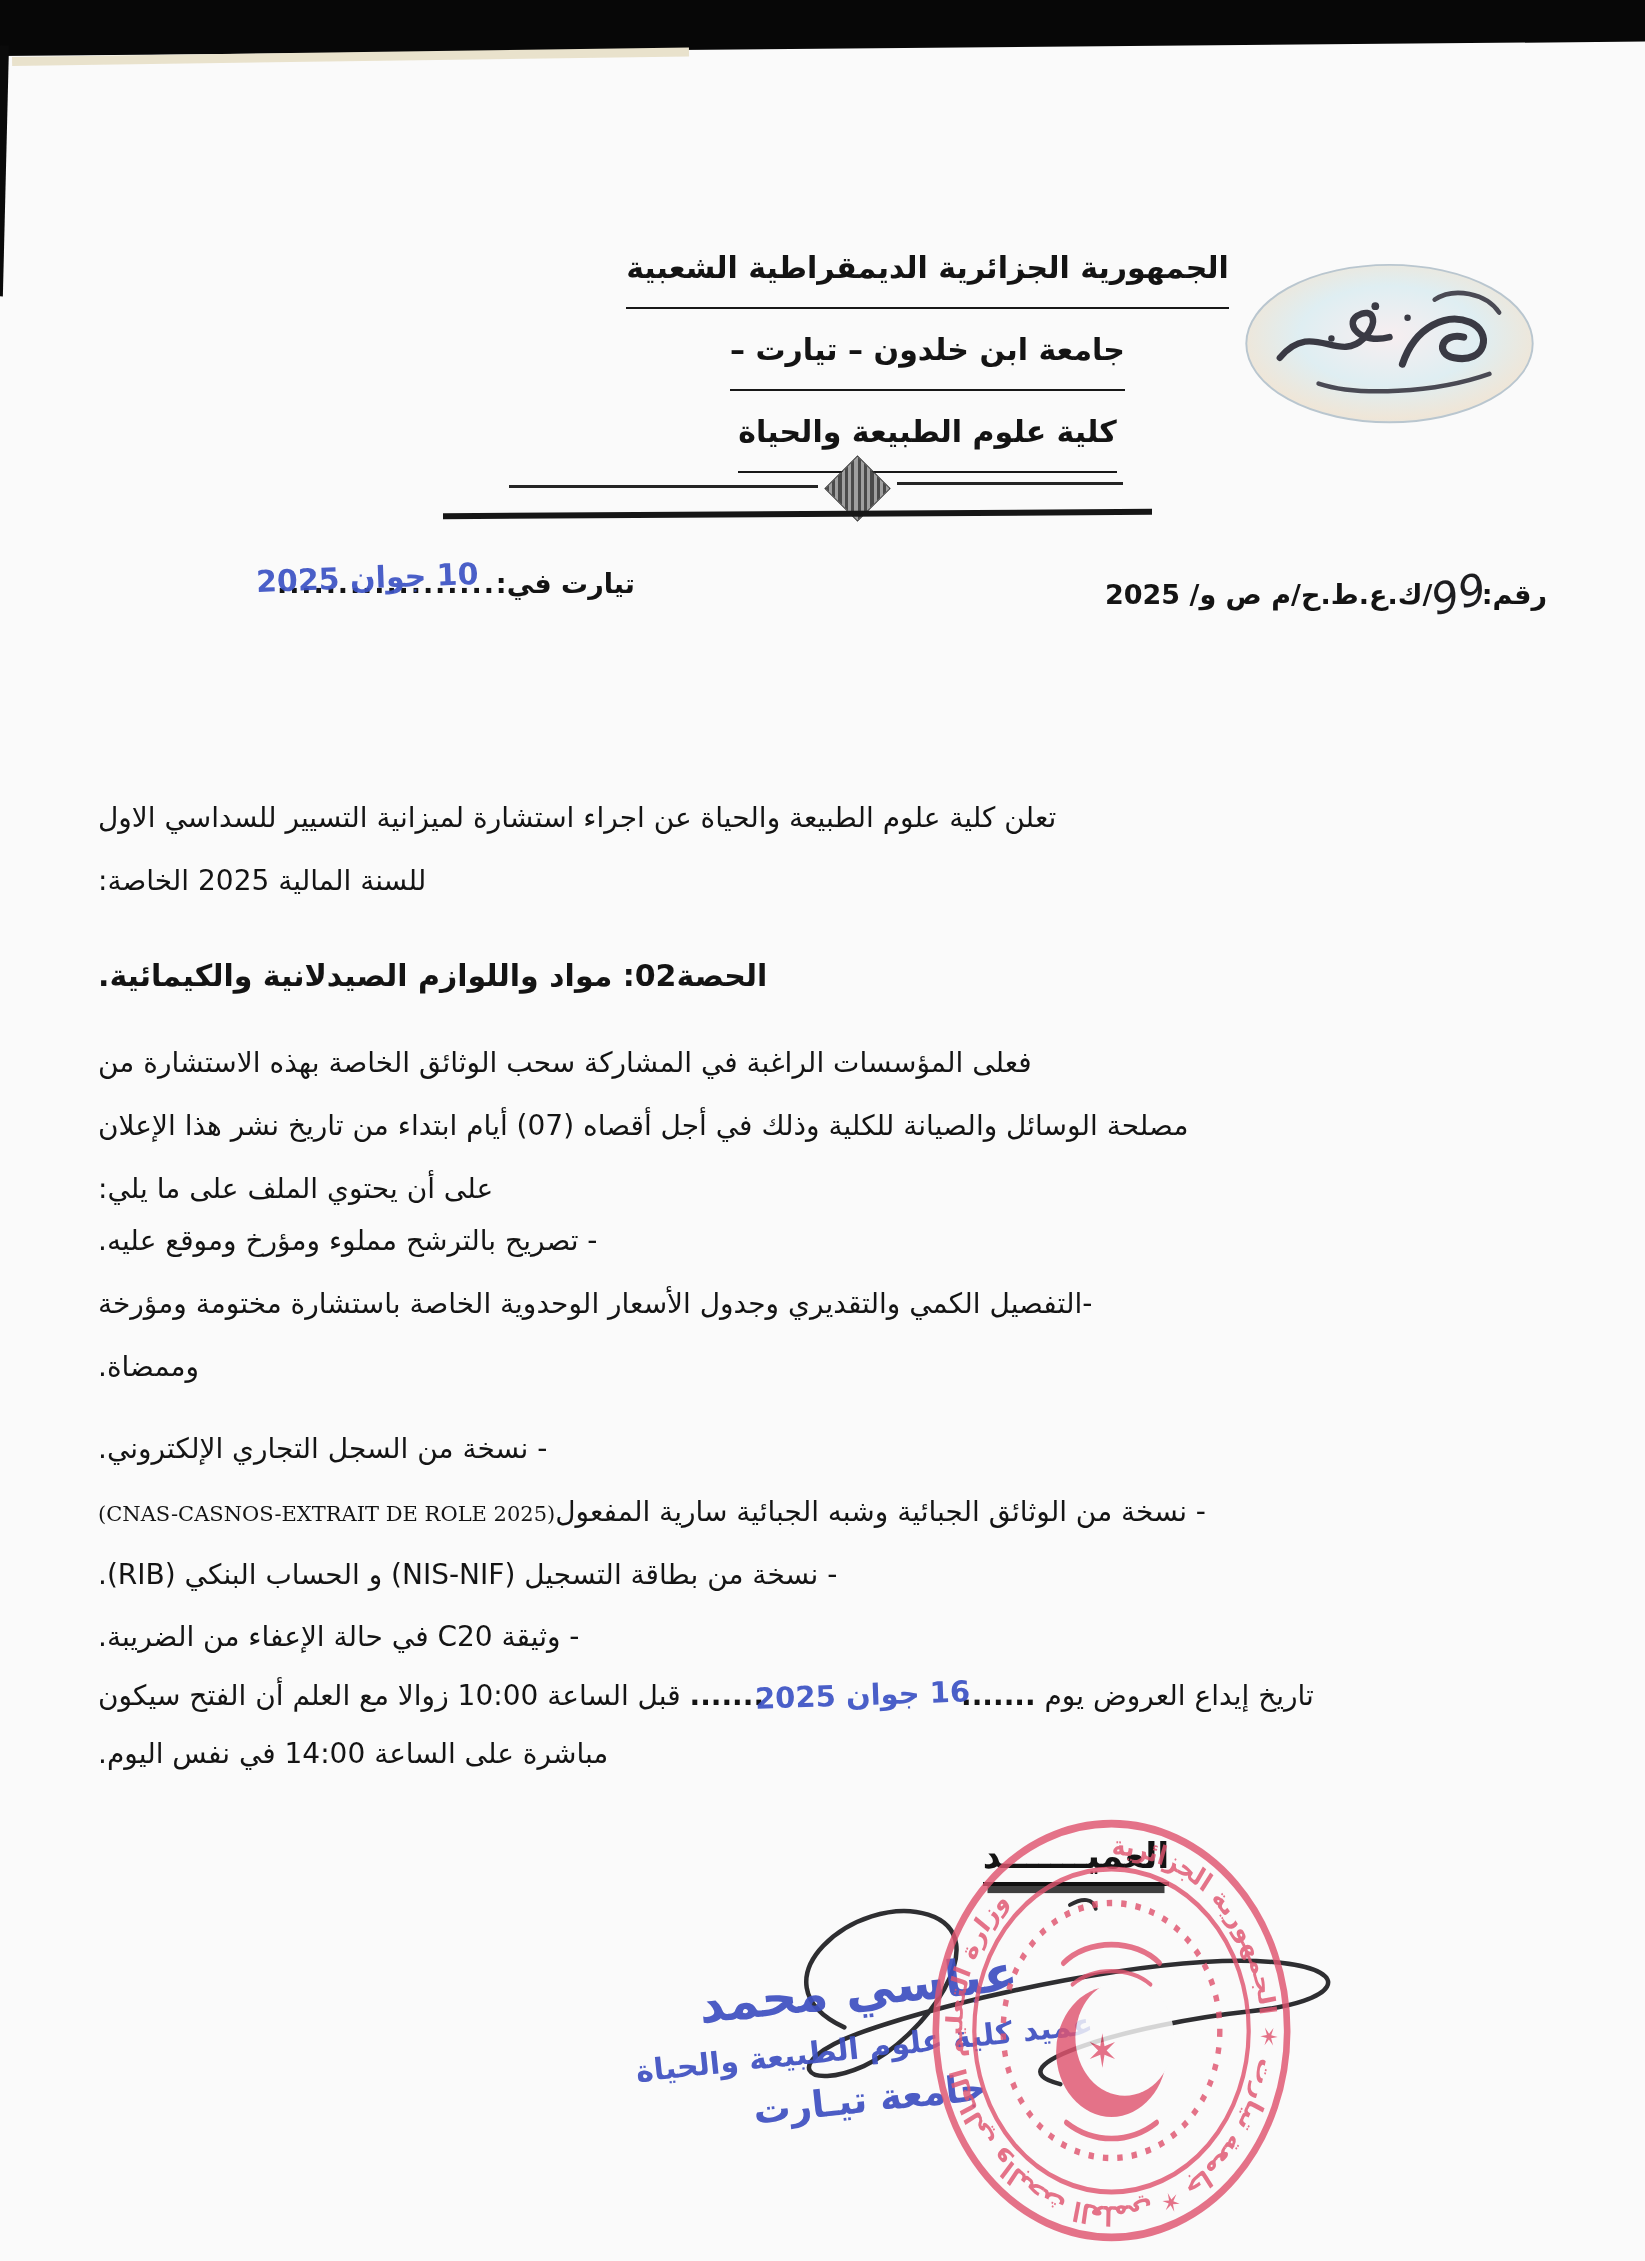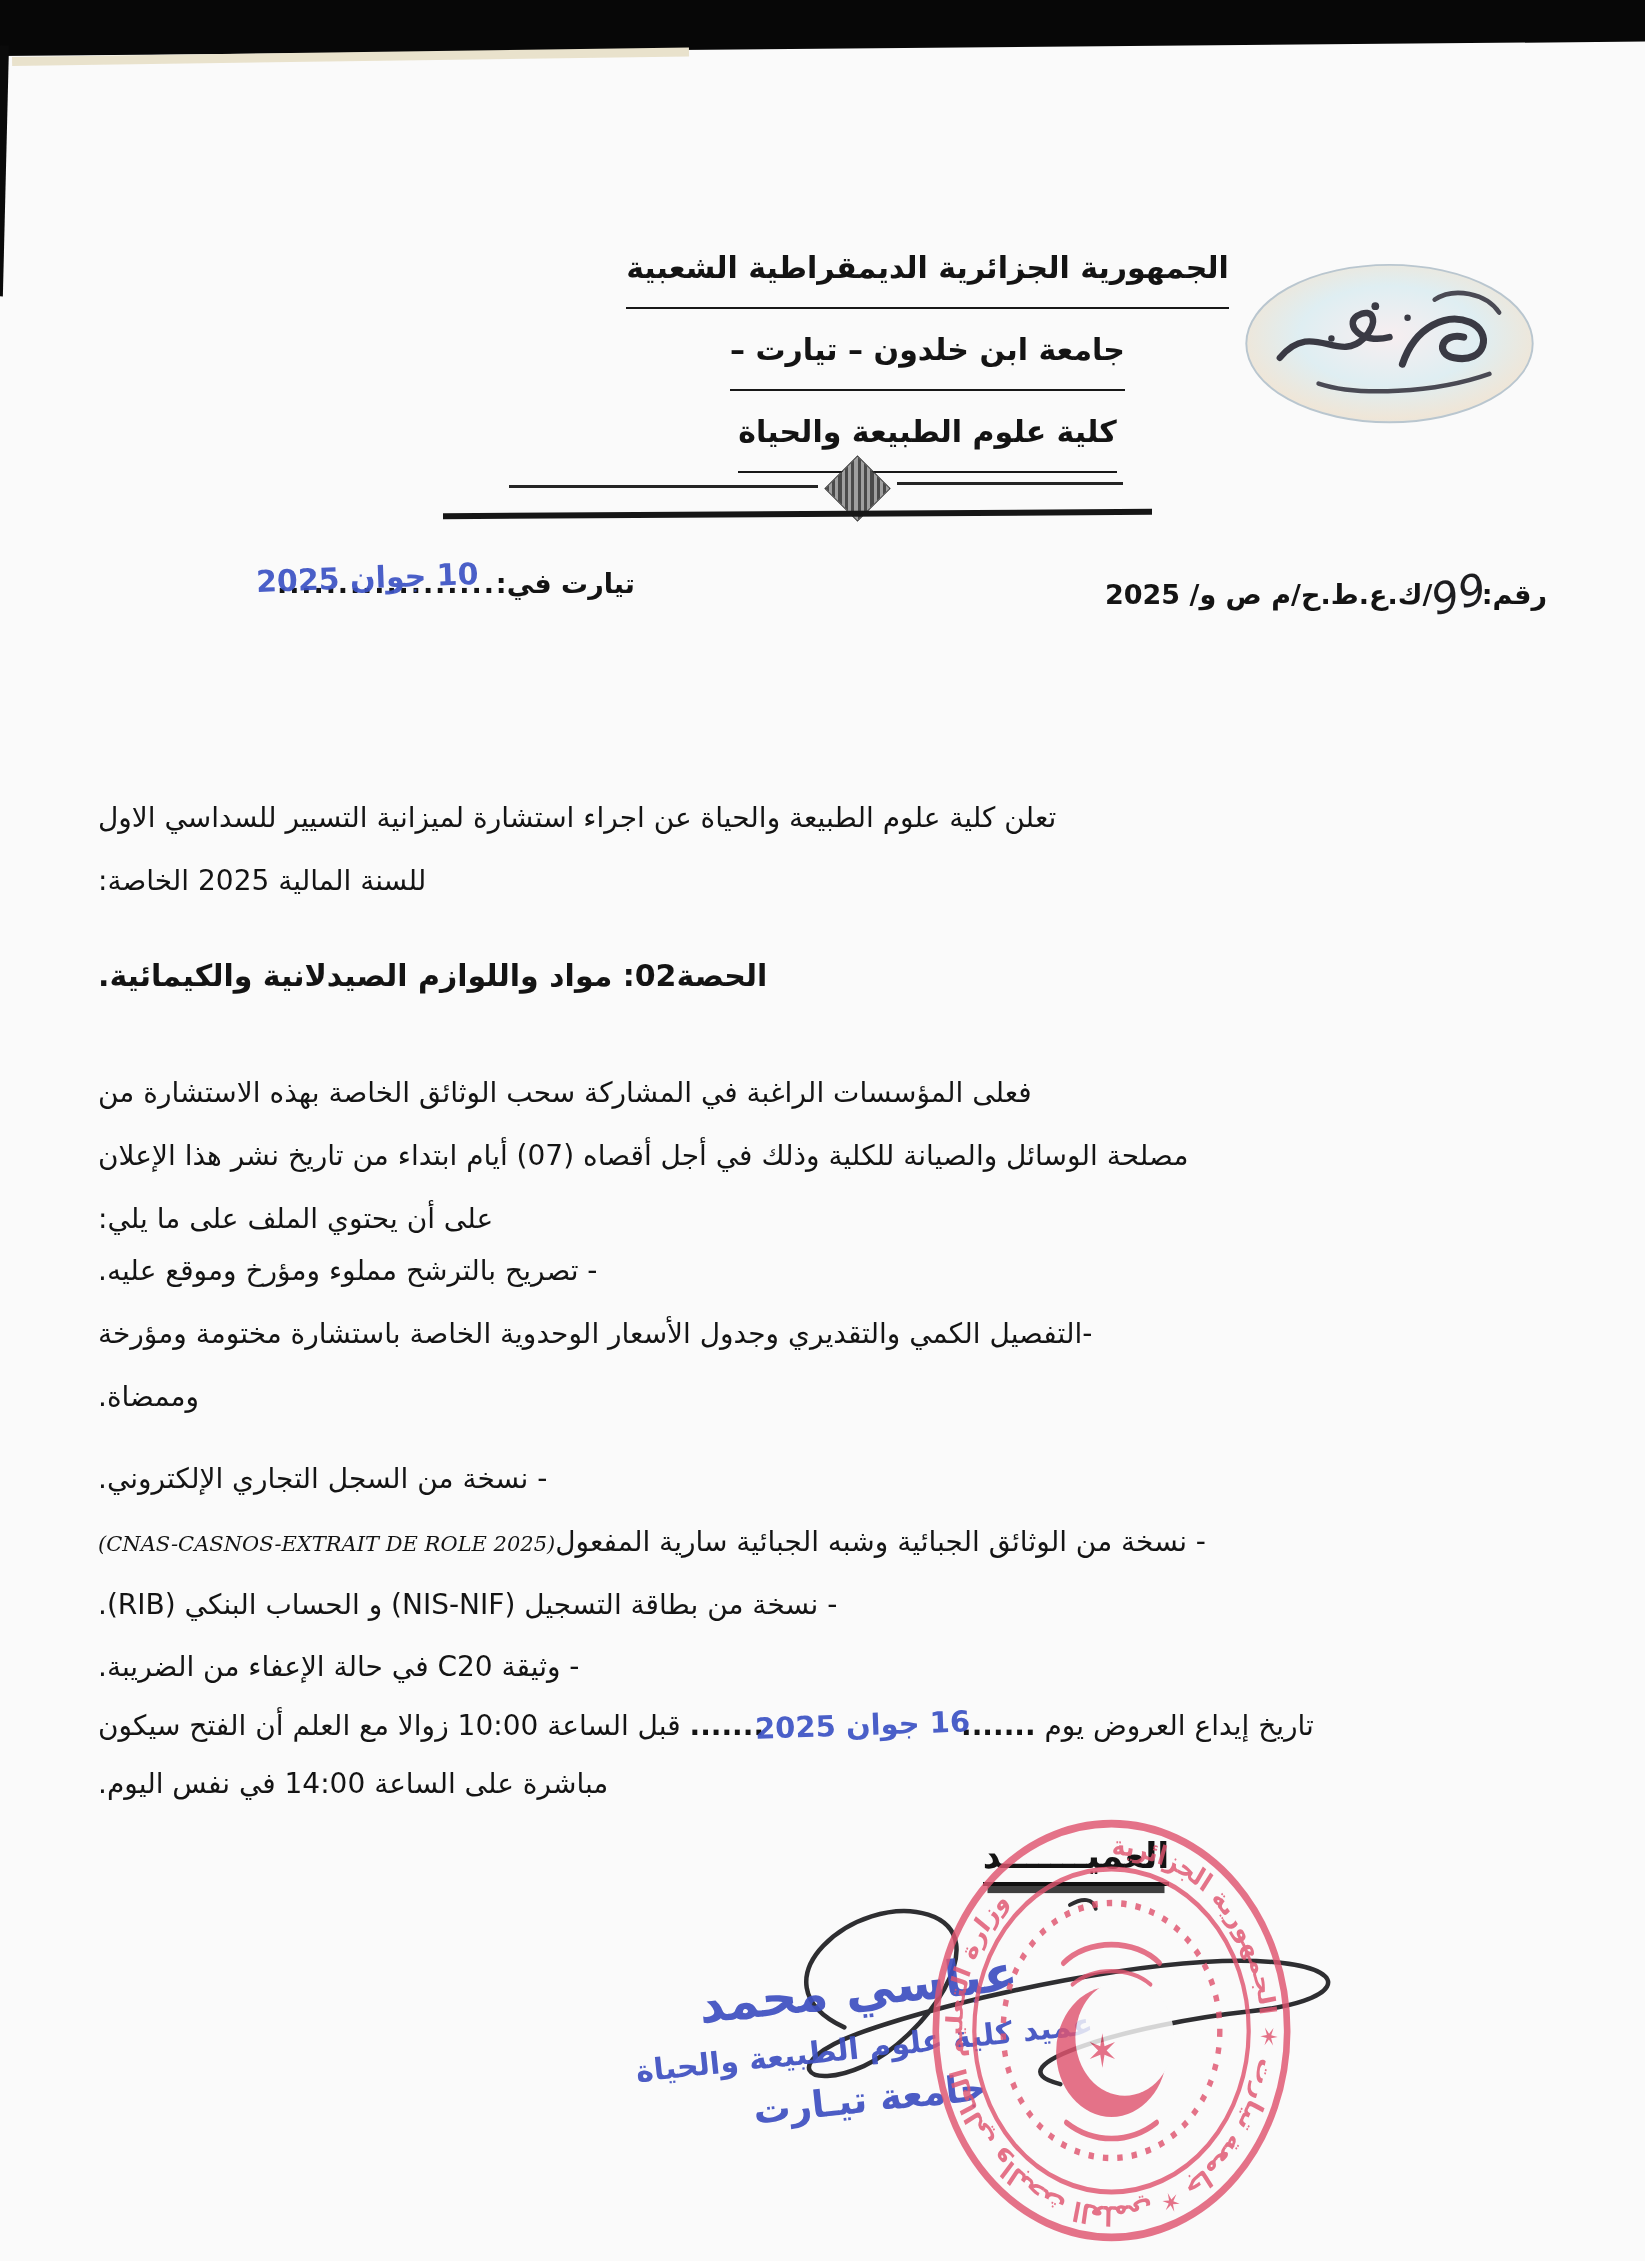--- a/index.html
+++ b/index.html
@@ -39,24 +39,24 @@
   .title{position:absolute;top:638px;left:258px;width:1257px;text-align:center;direction:rtl;}
   .title>span{display:inline-block;font-size:61px;font-weight:bold;border-bottom:7px solid #111;
               padding-bottom:9px;}
   
   .content{position:absolute;top:801px;right:106px;width:1441px;direction:rtl;text-align:left;
            font-size:28px;line-height:1.2;}
   .bline{height:63px;}
   .indent1{padding-right:30px;}
   .indent2{padding-right:77px;}
   .lot{font-weight:bold;font-size:30px;margin-top:31px;padding-right:219px;}
-  .gap-top{margin-top:55px;}
+  .gap-top{margin-top:25px;}
   .gap-top-sm{margin-top:19.3px;}
   .h80{height:52px;} .h96{height:62px;} .h72{height:46px;} .h90{height:58px;} .h92{height:59px;}
-  .latin{font-family:"DejaVu Serif",serif;font-size:21px;font-weight:normal;font-style:italic;}
+  .latin{font-family:"DejaVu Serif",serif;font-size:21px;font-weight:normal;}
   .dots-inline{font-weight:bold;letter-spacing:1.9px;}
   .stamp-inline{display:inline-block;color:#3c52c4;font-weight:bold;font-size:29px;
                 transform:rotate(-2deg);margin:0 -9px;opacity:.92;}
   
   .dean{position:absolute;top:1836px;left:786px;width:580px;text-align:center;}
   .dean>span{display:inline-block;font-size:35px;font-weight:bold;border-bottom:4.5px solid #111;
              padding-bottom:6.4px;box-shadow:0 11.6px 0 -4.5px #3f3f3f;}
   .signature{position:absolute;left:709px;top:1879px;width:709px;height:213px;}
   .blue-stamp{position:absolute;left:593px;top:1960px;width:541px;text-align:center;direction:rtl;
               transform:rotate(-6deg);color:#3f51c1;opacity:.93;font-weight:bold;}

